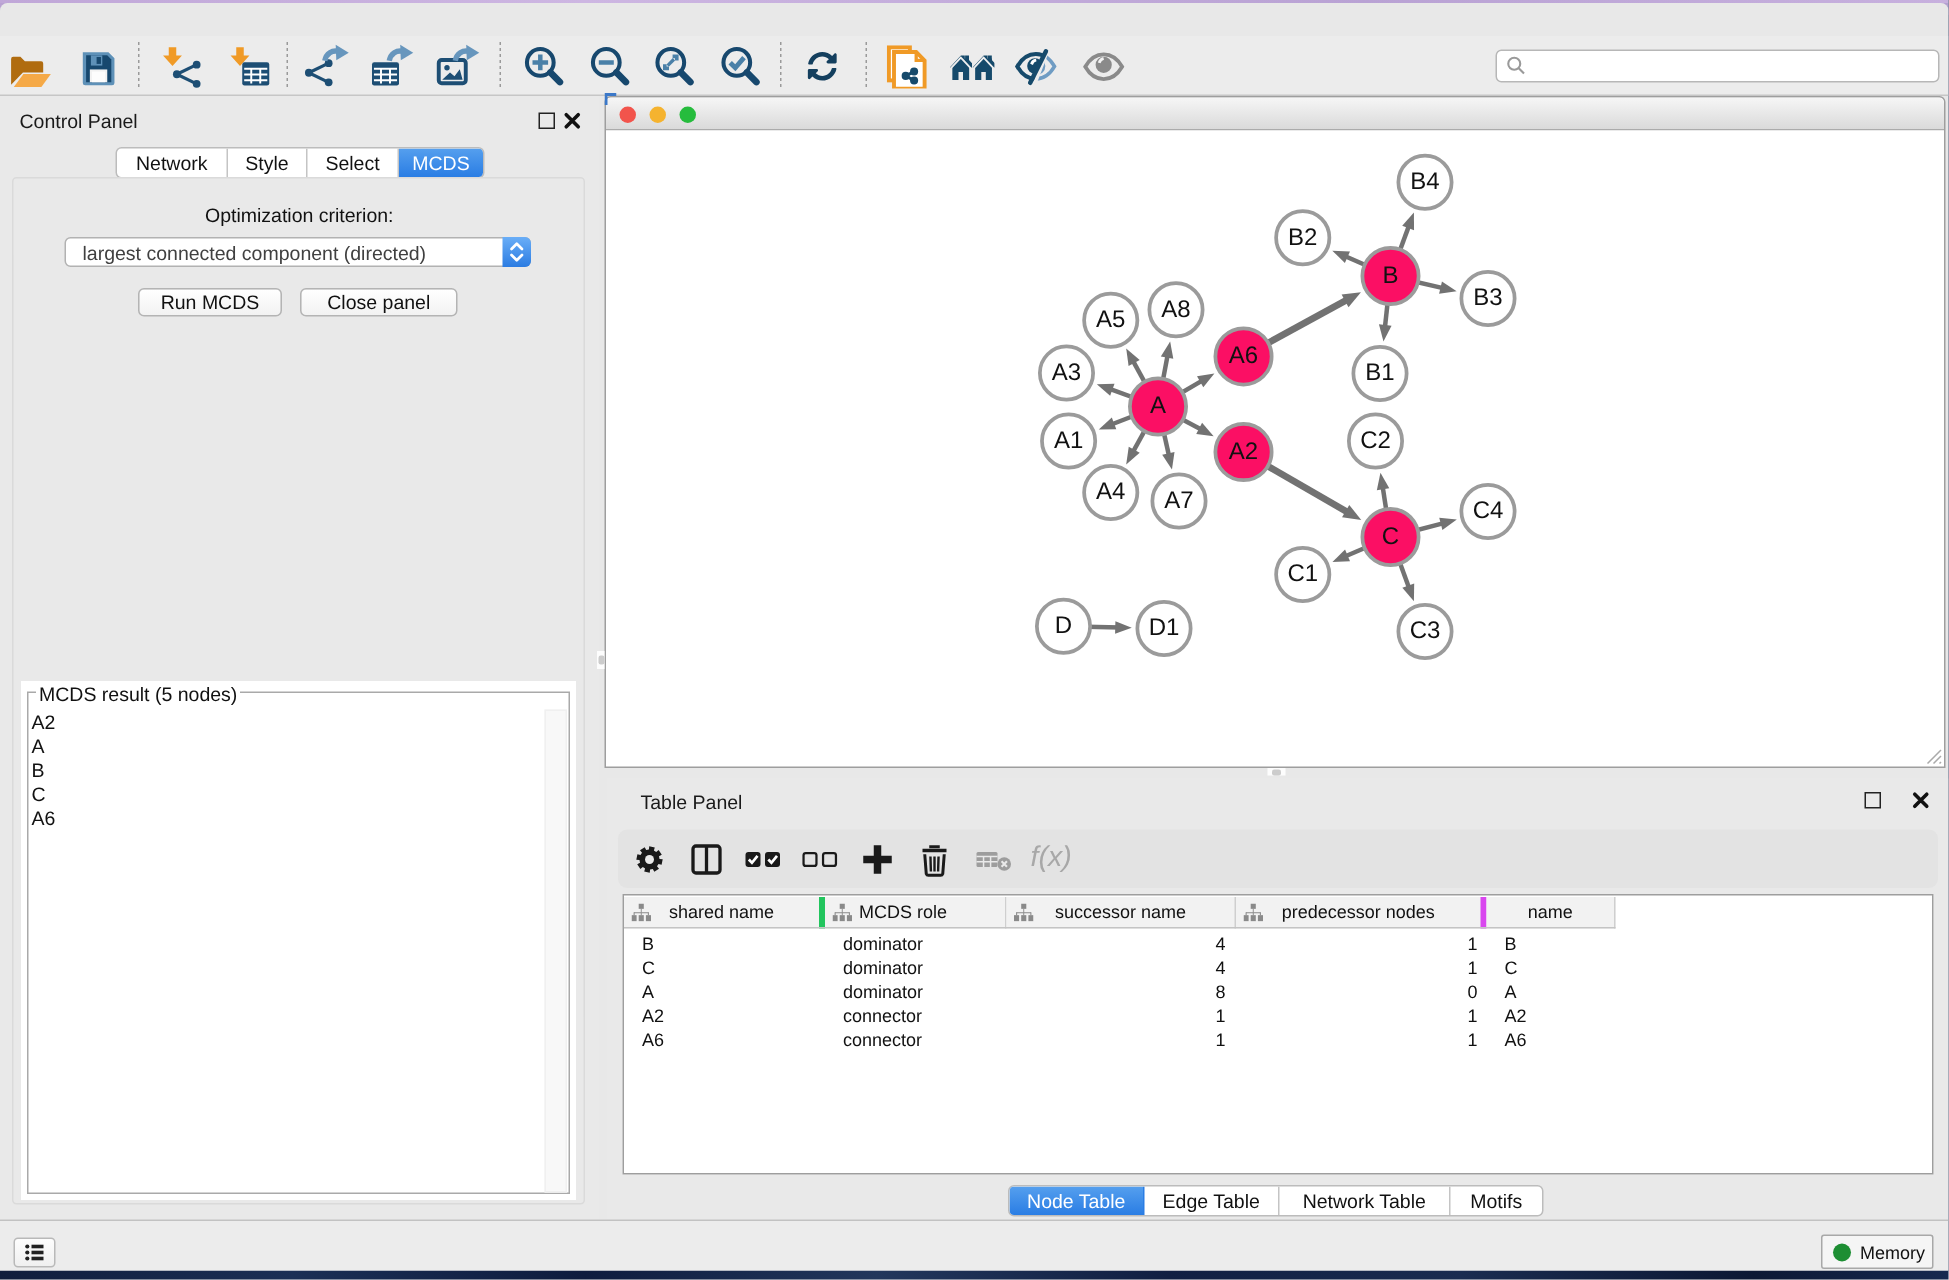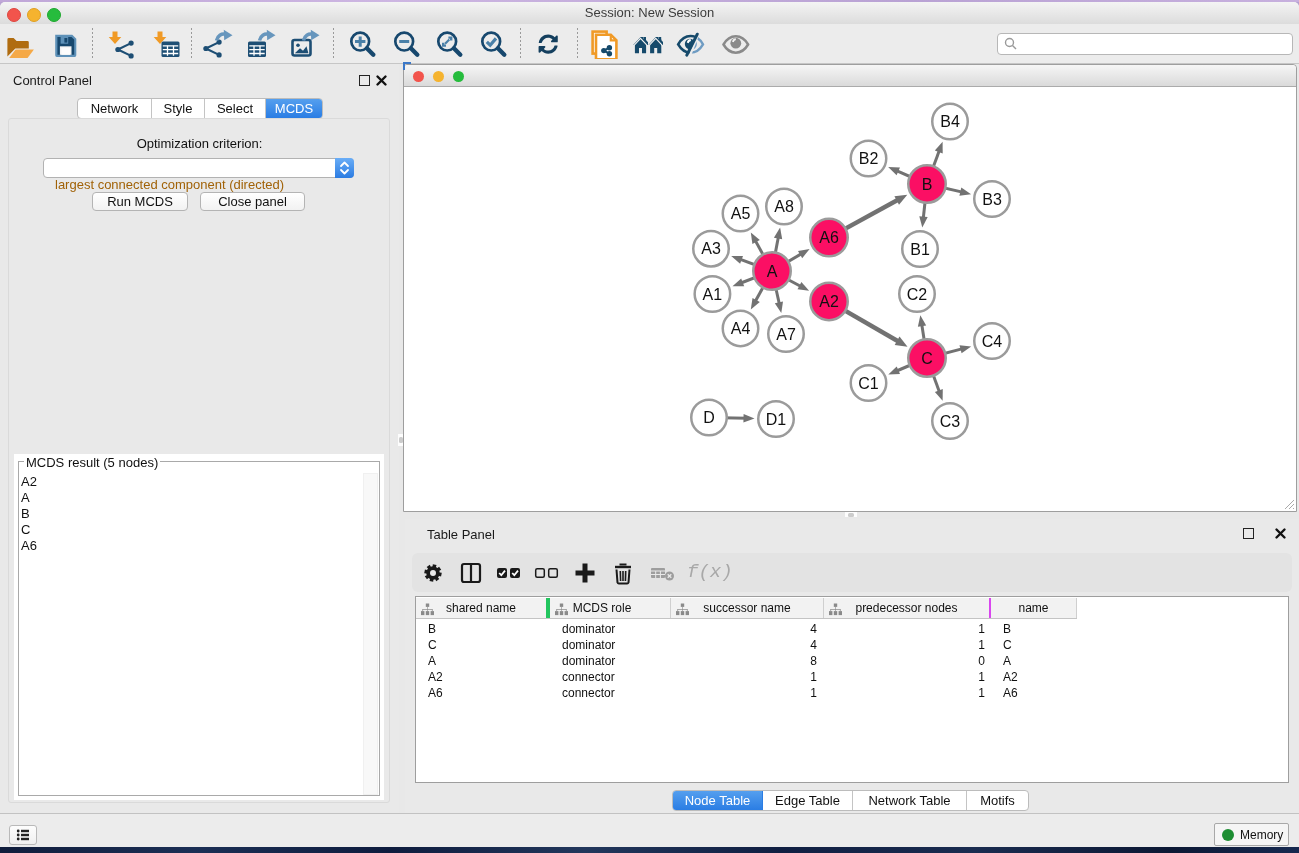--- a/index.html
+++ b/index.html
@@ -56,26 +56,20 @@
 #tpanel{position:absolute;left:405px;top:517px;width:894px;height:294px;background:#e9e9e9;}
 
 #statusbar{position:absolute;left:0;top:811px;width:100%;height:34px;
   background:#ececec;border-top:1px solid #c2c2c2;}
 </style>
 </head>
 <body>
 <div class="deskTop"></div>
 <div class="deskTop2"></div>
 <div id="app">
-  <div id="titlebar">
-    <span class="tl red"></span>
-      <span class="tl yel"></span>
-      <span class="tl grn"></span>
-    <div class="title">Session: New Session</div>
-  </div>
   <div id="toolbar">
       <div class="tbi" style="left:5px;"><svg width="30" height="30" viewBox="0 0 30 30">
 <path d="M2.4,27.5 V10.3 A1.4,1.4 0 0 1 3.8,8.9 H8.6 L11.6,11.9 H22.4 A1.4,1.4 0 0 1 23.8,13.3 V19.4 H10.3 Z" fill="#b06c10"></path>
 <path d="M10.6,20.4 H28.9 L22.6,29 H4.2 Z" fill="#f5a947"></path>
 </svg></div>
     <div class="tbi" style="left:50px;"><svg width="30" height="30" viewBox="0 0 30 30">
 <path d="M5.2,5.8 H22.3 L26.3,9.8 V26.3 A1.6,1.6 0 0 1 24.7,27.9 H6.8 A1.6,1.6 0 0 1 5.2,26.3 Z" fill="#5e91b8"></path>
 <path d="M7.4,7.9 H21.5 L24.2,10.6 V25.8 H7.4 Z" fill="#17486e"></path>
 <rect x="10.6" y="7.9" width="7.6" height="6.8" fill="#5e91b8"></rect>
 <rect x="14.4" y="9" width="2.9" height="4.6" fill="#17486e"></rect>
@@ -230,21 +224,21 @@
       </svg>
     <div class="seg" style="left:77px;top:34px;">
       <div style="width:73px;">Network</div>
       <div style="width:52px;">Style</div>
       <div style="width:60px;">Select</div>
       <div class="sel" style="width:56px;">MCDS</div>
     </div>
     <div style="position:absolute;left:8px;top:54px;width:382px;height:685px;background:#e9e9e9;border:1px solid #dadada;border-radius:3px;box-sizing:border-box;"></div>
     <div style="position:absolute;left:0px;top:72px;width:399px;text-align:center;font-size:13px;color:#111;">Optimization criterion:</div>
     <div id="combo" style="position:absolute;left:43px;top:94px;width:311px;height:20px;background:#fff;border:1px solid #b2b2b2;border-radius:4px;box-sizing:border-box;">
-      <div style="position:absolute;left:11px;top:18px;font-size:13px;color:#a16207;">largest connected component (directed)</div>
+      <div style="position:absolute;left:11px;top:2px;font-size:13px;color:#404040;">largest connected component (directed)</div>
       <div style="position:absolute;right:-1px;top:-1px;width:19px;height:20px;background:linear-gradient(#6aaef7,#2b7ce2);border-radius:0 4px 4px 0;">
         <svg width="19" height="20" viewBox="0 0 19 20">
             <path d="M6 8 L9.5 4.5 L13 8" fill="none" stroke="#fff" stroke-width="1.8" stroke-linejoin="round" stroke-linecap="round"></path>
             <path d="M6 12 L9.5 15.5 L13 12" fill="none" stroke="#fff" stroke-width="1.8" stroke-linejoin="round" stroke-linecap="round"></path>
           </svg>
       </div>
     </div>
     <div class="mbtn" style="left:92px;top:128px;width:96px;height:19px;">Run MCDS</div>
     <div class="mbtn" style="left:200px;top:128px;width:105px;height:19px;">Close panel</div>
     <div style="position:absolute;left:14px;top:390px;width:370px;height:346px;background:#fff;"></div>
@@ -390,21 +384,21 @@
           <g stroke="#e9e9e9" stroke-width="1">
             <line x1="1" y1="10" x2="15" y2="10"></line>
             <line x1="1" y1="13.5" x2="15" y2="13.5"></line>
             <line x1="5.7" y1="10" x2="5.7" y2="17"></line>
             <line x1="10.4" y1="10" x2="10.4" y2="17"></line>
           </g>
           <circle cx="19.5" cy="15" r="4.5" fill="#9d9d9d"></circle>
           <path d="M17.7,13.2 L21.3,16.8 M21.3,13.2 L17.7,16.8" stroke="#e9e9e9" stroke-width="1.4"></path>
         </svg></div>
     <div style="position:absolute;left:282px;top:42px;">
-        <div style="font-family:Liberation Mono, monospace;font-style:italic;font-size:19px;color:#a8a8a8;">f(x)</div>
+        <div style="font-family:Liberation Sans, sans-serif;font-style:italic;font-size:19px;color:#a8a8a8;">f(x)</div>
       </div>
     <div id="tbox" style="position:absolute;left:10px;top:77px;width:874px;height:187px;background:#fff;border:1px solid #9e9e9e;box-sizing:border-box;">
       <div style="position:absolute;left:0px;top:1px;width:134px;height:21px;background:#f2f2f2;border-right:4px solid #22c55e;box-sizing:border-box;">
       <div style="position:absolute;left:5px;top:4px;"><svg width="13" height="13" viewBox="0 0 13 13">
               <g fill="#8a8a8a">
                 <rect x="4.8" y="0.5" width="3.4" height="3.4"></rect>
                 <path d="M6.2 3.9h0.6v2.2h-0.6z"></path>
                 <path d="M1.7 6.1h9.6v0.7H1.7z"></path>
                 <path d="M1.4 6.1h0.7v2h-0.7z M6.2 6.1h0.6v2h-0.6z M10.9 6.1h0.7v2h-0.7z"></path>
                 <rect x="0" y="8.1" width="3.4" height="4"></rect>
@@ -435,21 +429,21 @@
                 <path d="M6.2 3.9h0.6v2.2h-0.6z"></path>
                 <path d="M1.7 6.1h9.6v0.7H1.7z"></path>
                 <path d="M1.4 6.1h0.7v2h-0.7z M6.2 6.1h0.6v2h-0.6z M10.9 6.1h0.7v2h-0.7z"></path>
                 <rect x="0" y="8.1" width="3.4" height="4"></rect>
                 <rect x="4.8" y="8.1" width="3.4" height="4"></rect>
                 <rect x="9.6" y="8.1" width="3.4" height="4"></rect>
               </g>
             </svg></div>
       <div style="position:absolute;left:0;right:0;top:3px;text-align:center;font-size:12px;color:#111;">successor name</div>
     </div>
-        <div style="position:absolute;left:408px;top:1px;width:167px;height:21px;background:#f2f2f2;border-right:2px solid #d946ef;box-sizing:border-box;">
+        <div style="position:absolute;left:408px;top:1px;width:167px;height:21px;background:#f2f2f2;border-right:4px solid #d946ef;box-sizing:border-box;">
       <div style="position:absolute;left:5px;top:4px;"><svg width="13" height="13" viewBox="0 0 13 13">
               <g fill="#8a8a8a">
                 <rect x="4.8" y="0.5" width="3.4" height="3.4"></rect>
                 <path d="M6.2 3.9h0.6v2.2h-0.6z"></path>
                 <path d="M1.7 6.1h9.6v0.7H1.7z"></path>
                 <path d="M1.4 6.1h0.7v2h-0.7z M6.2 6.1h0.6v2h-0.6z M10.9 6.1h0.7v2h-0.7z"></path>
                 <rect x="0" y="8.1" width="3.4" height="4"></rect>
                 <rect x="4.8" y="8.1" width="3.4" height="4"></rect>
                 <rect x="9.6" y="8.1" width="3.4" height="4"></rect>
               </g>

